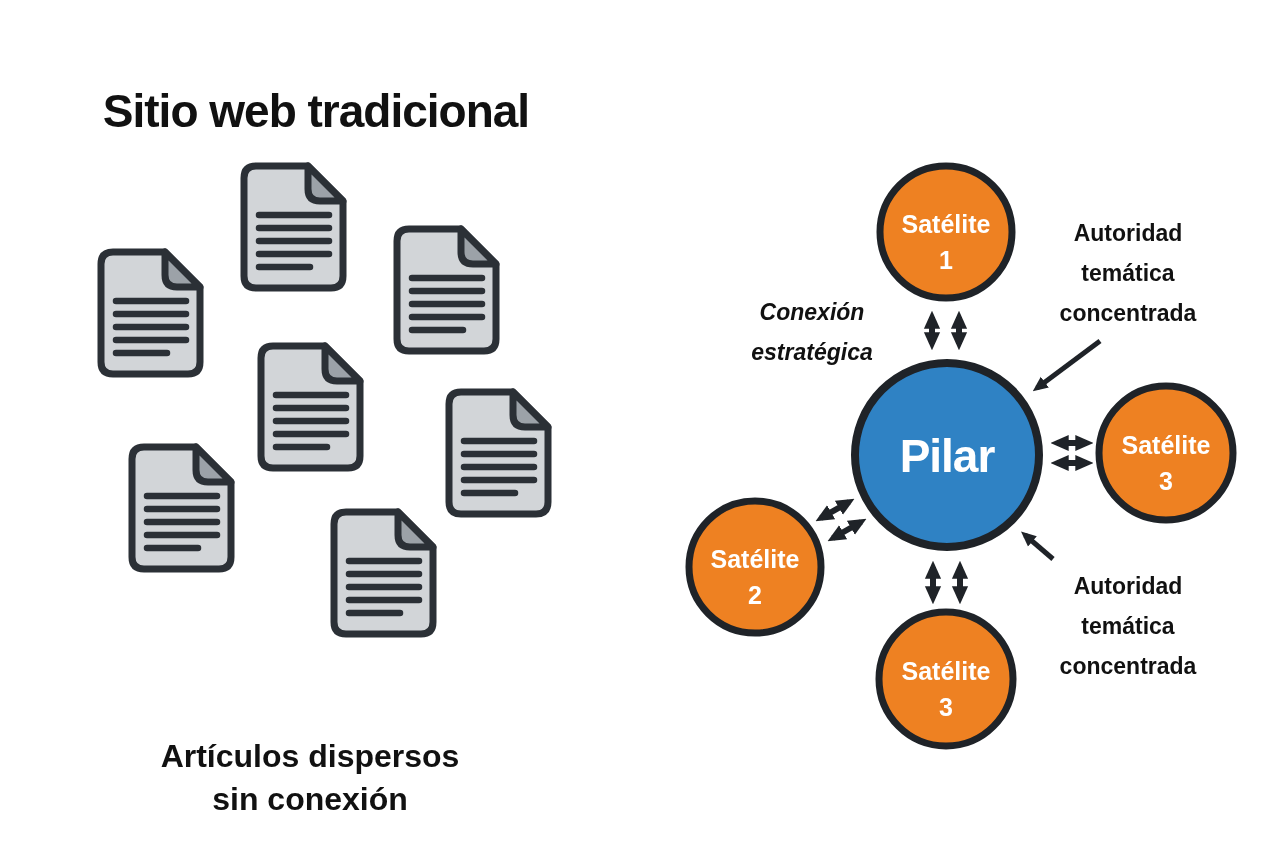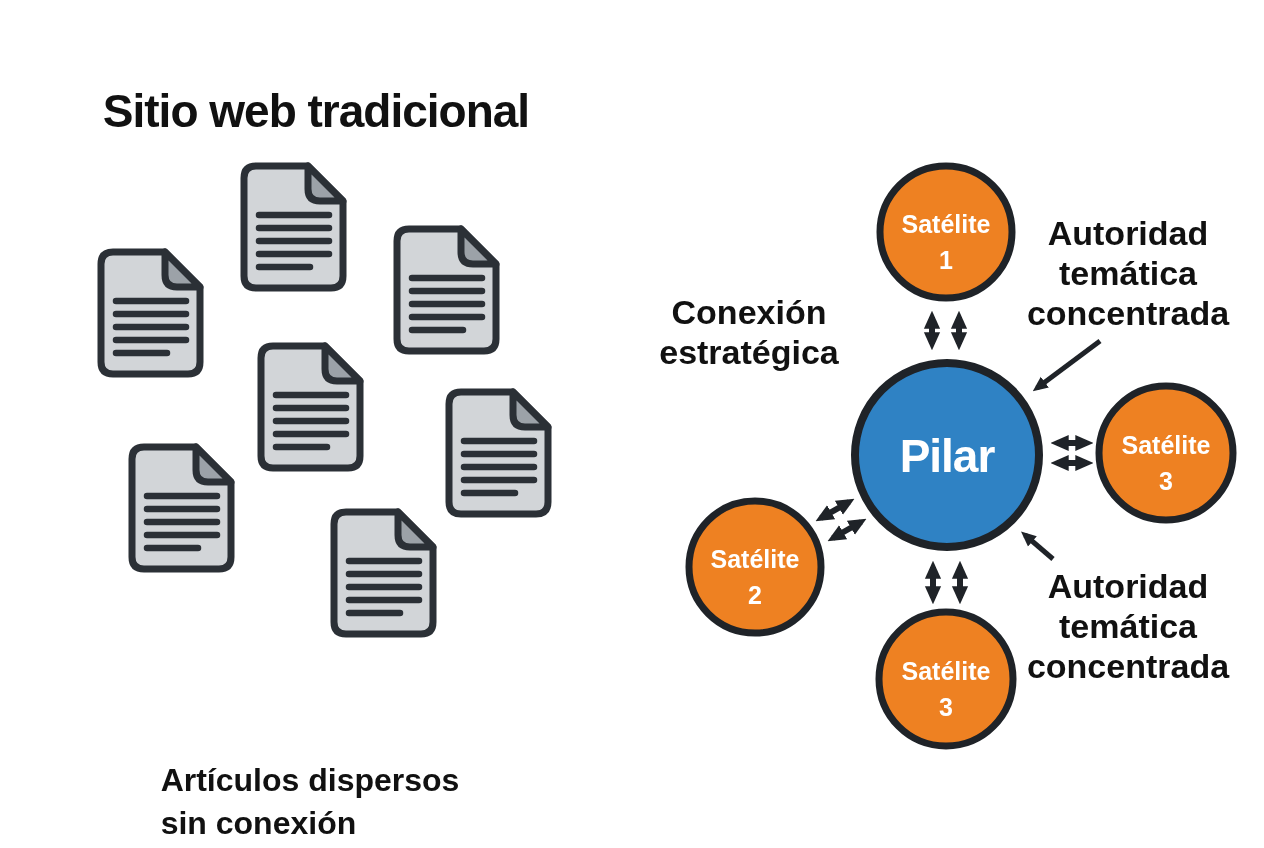--- a/index.html
+++ b/index.html
@@ -10,29 +10,29 @@
   .title{
     position:absolute;top:62px;width:632px;text-align:center;
     font-size:46px;font-weight:bold;letter-spacing:-1px;line-height:1.1;margin-top:24px;
   }
   .title.left{left:0;}
   .title.right{left:632px;}
   #doc-layer{position:absolute;left:0;top:0;width:632px;height:848px;}
   .doc{position:absolute;}
   .caption{
     position:absolute;left:310px;top:735px;transform:translateX(-50%);
-    text-align:left;white-space:pre-line;font-weight:bold;
-    font-size:32px;line-height:43px;margin-top:24px;
+    text-align:center;white-space:pre-line;font-weight:bold;
+    font-size:32px;line-height:43px;
   }
   .diagram{position:absolute;left:0;top:0;}
   .annot{
     position:absolute;transform:translateX(-50%);text-align:center;
-    white-space:pre-line;font-weight:bold;font-size:34px;line-height:40px;
-  }
-  #annot-connection{left:749px;top:292px;}
+    white-space:pre-line;font-weight:bold;font-size:23px;line-height:40px;
+  }
+  #annot-connection{left:812px;top:292px;font-style:italic;}
   #annot-auth-top{left:1128px;top:213px;}
   #annot-auth-bottom{left:1128px;top:566px;}
   .arrow{stroke:#1F2328;stroke-width:6;fill:none;}
   .annot-arrow{stroke:#1F2328;stroke-width:5;fill:none;}
   .node{stroke:#1F2328;stroke-width:7;}
   .node.pilar{stroke-width:8;}
   .circle-label{
     fill:#ffffff;font-weight:bold;text-anchor:middle;
     font-family:"Liberation Sans",sans-serif;
   }

